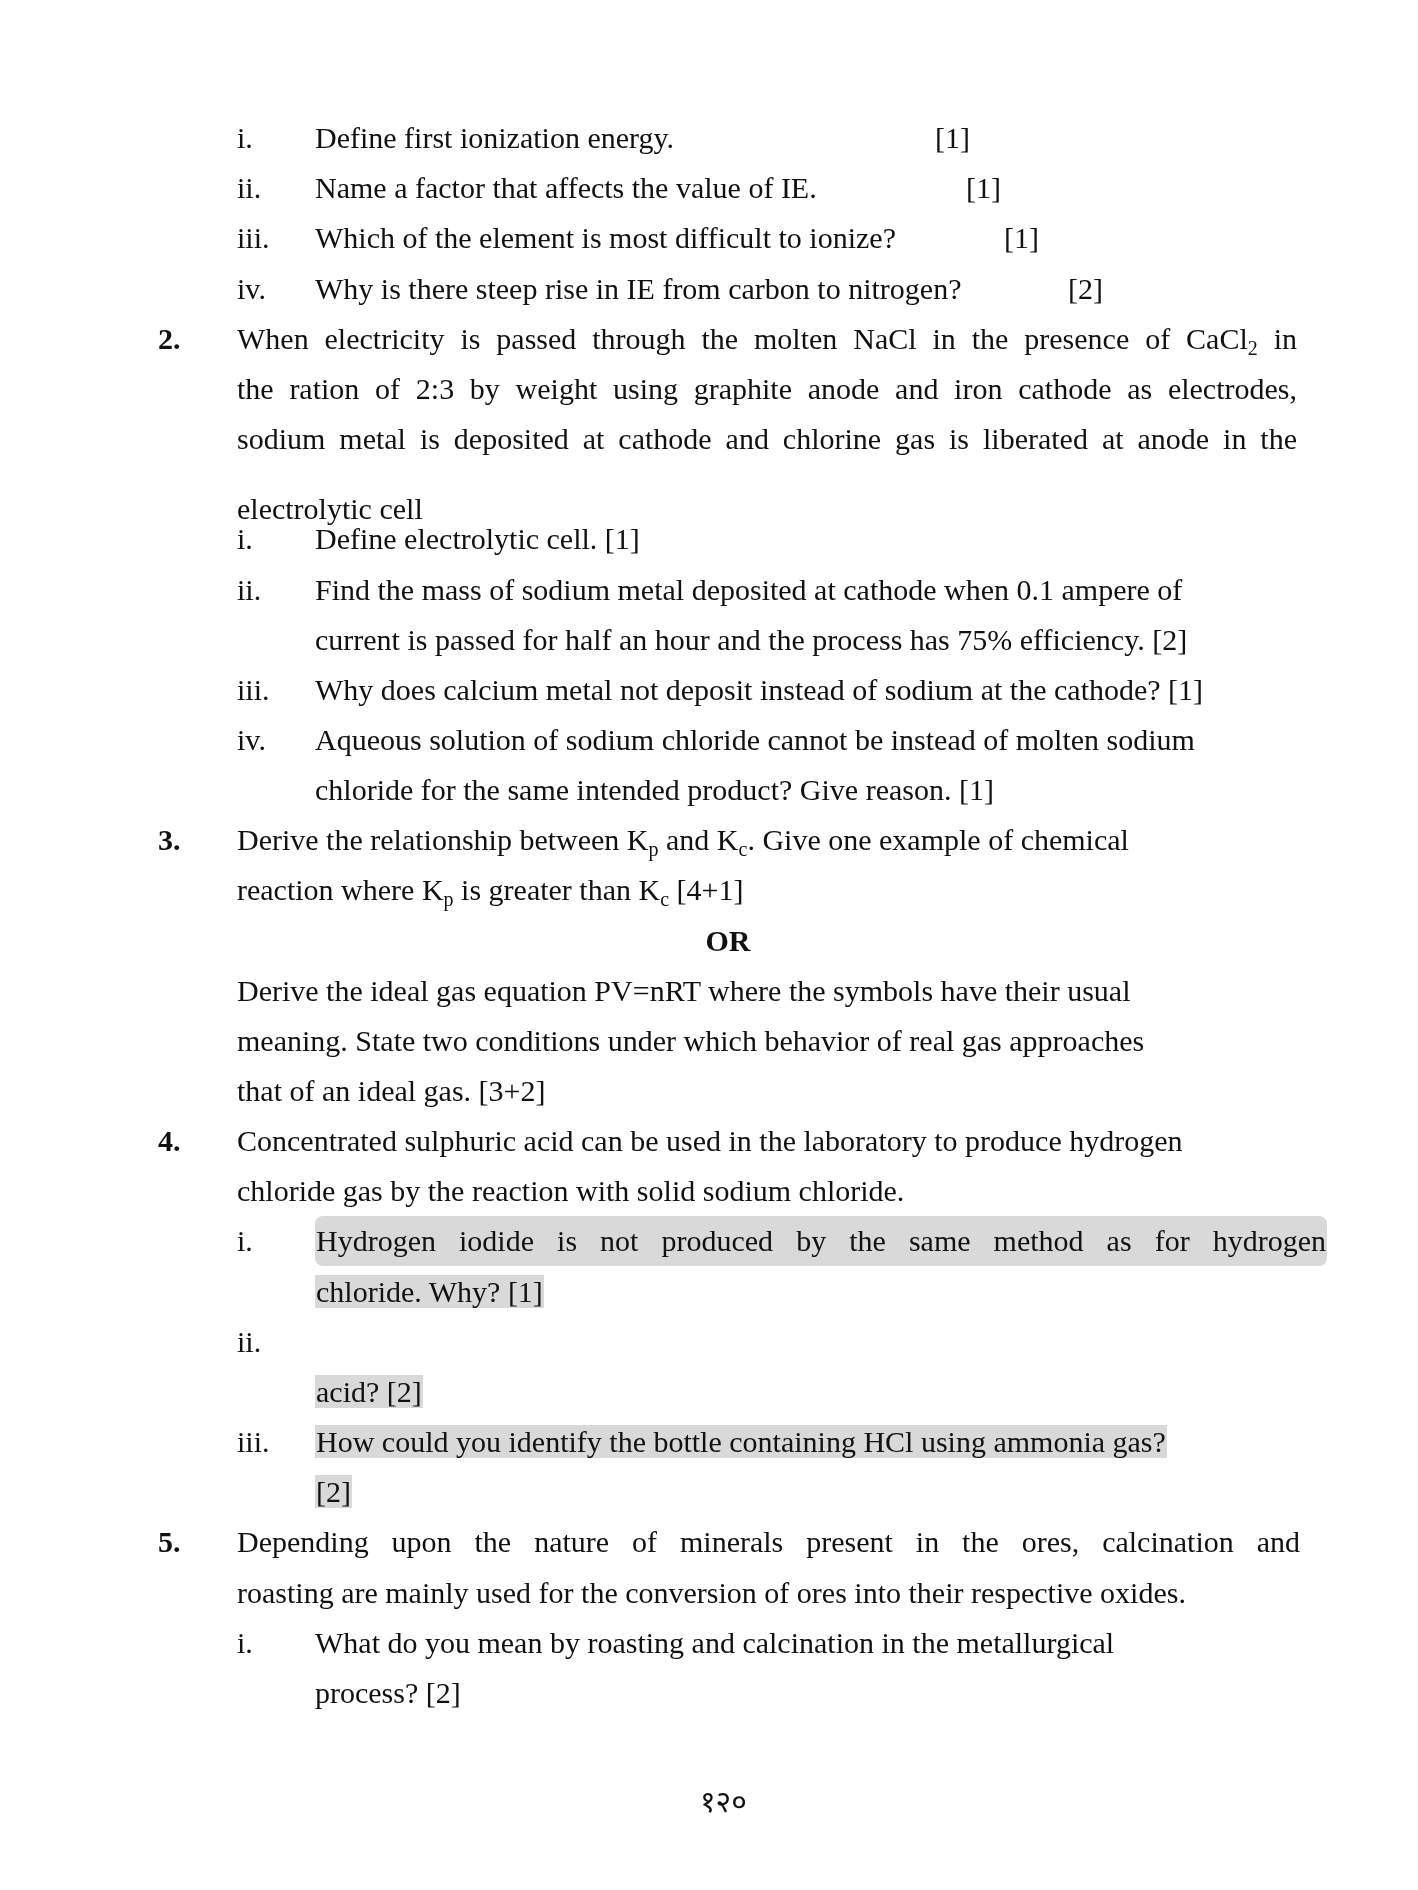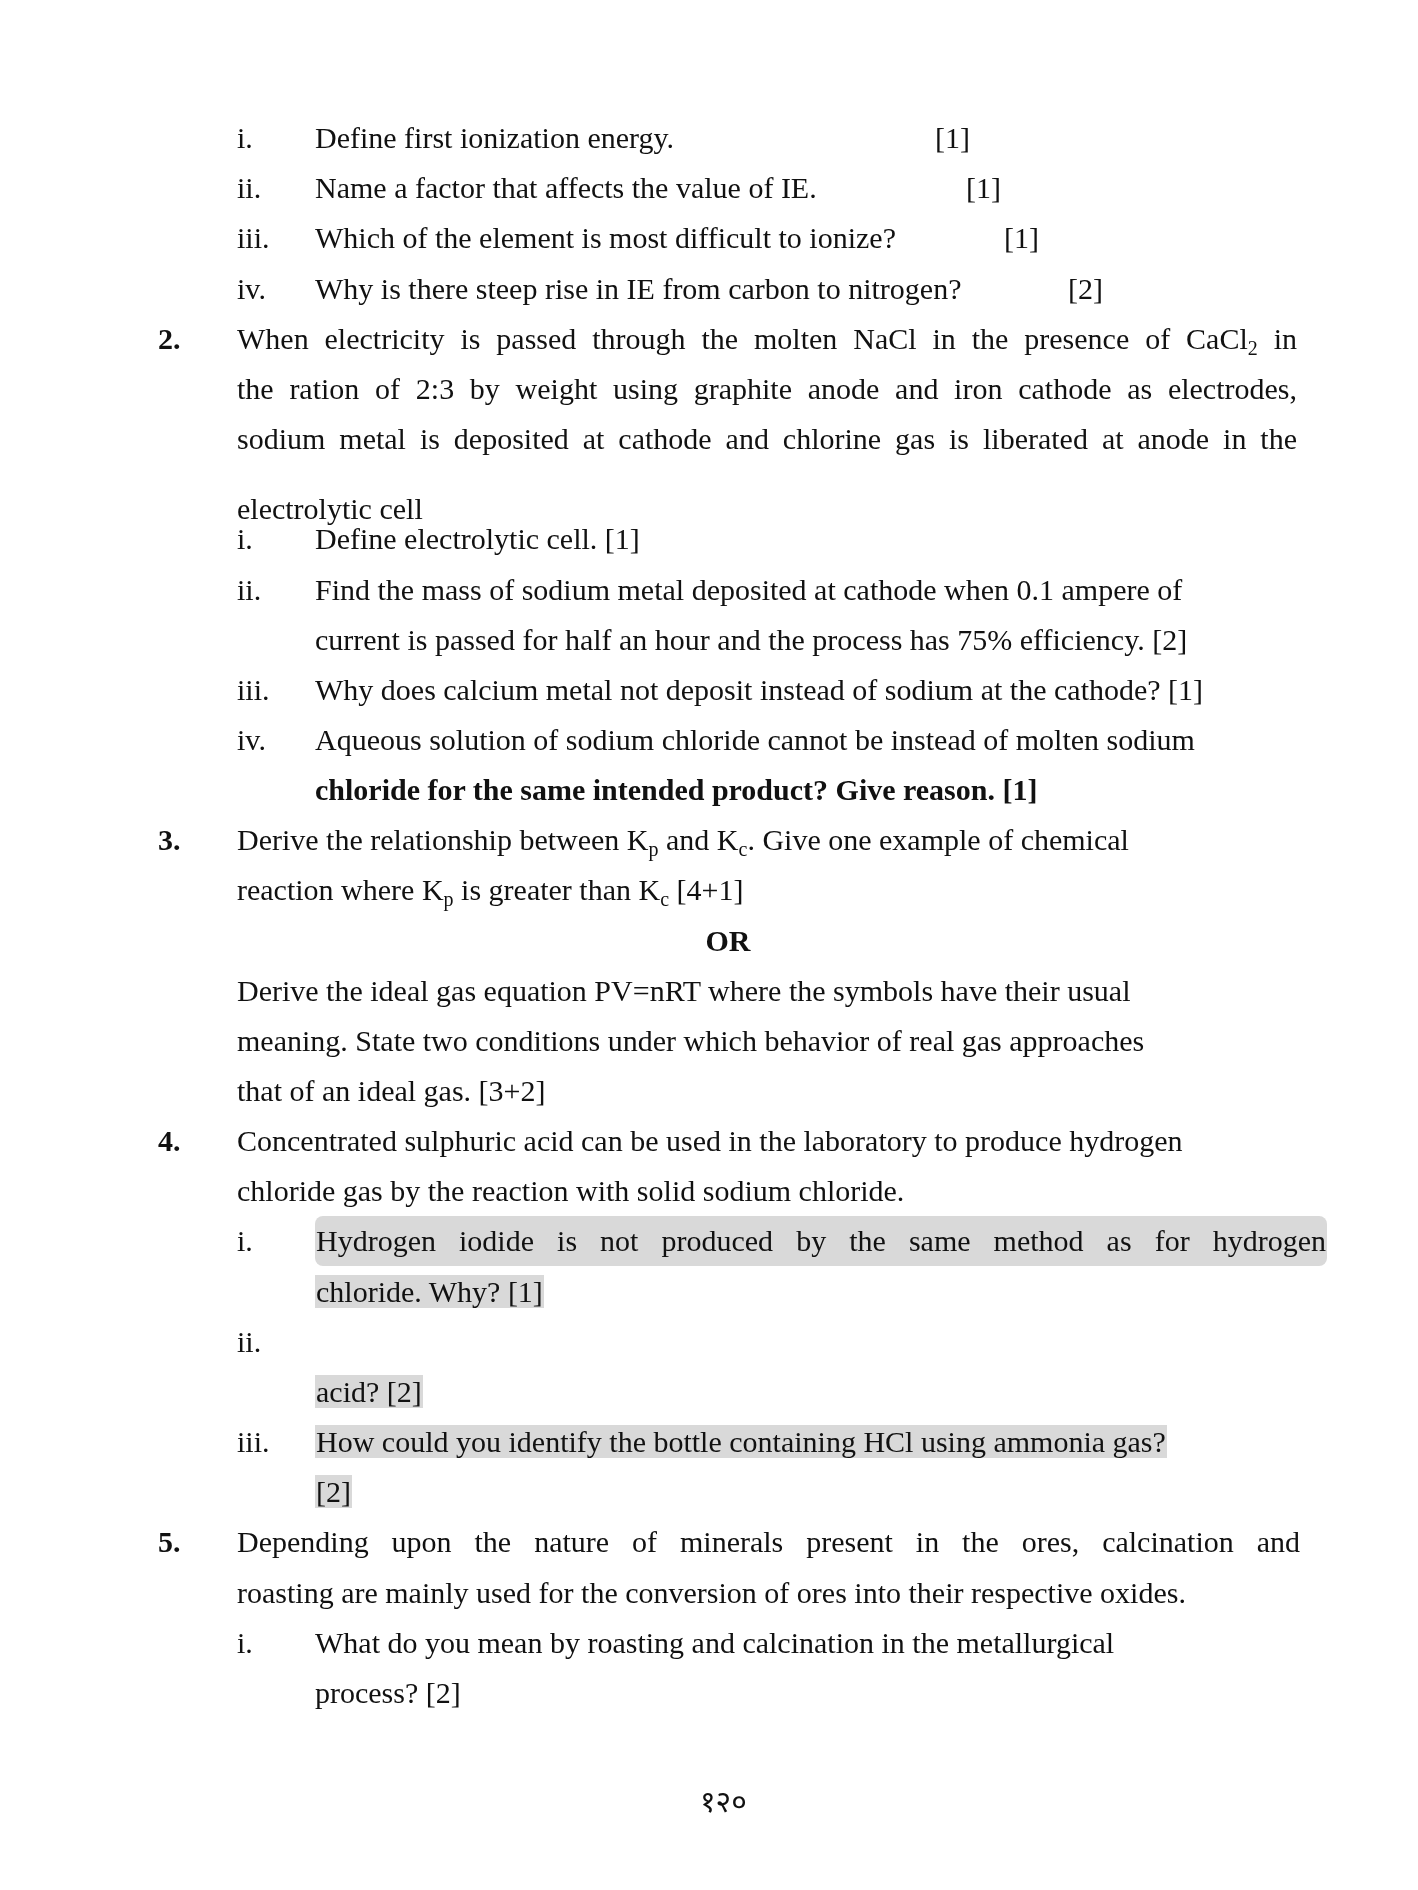--- a/index.html
+++ b/index.html
@@ -76,21 +76,21 @@
     <span class="sbody">current is passed for half an hour and the process has 75% efficiency. [2]</span>
   </div>
   <div class="line" style="top:665px; width:1418px;">
     <span class="roman">iii.</span>
     <span class="sbody">Why does calcium metal not deposit instead of sodium at the cathode? [1]</span>
   </div>
   <div class="line" style="top:715px; width:1418px;">
     <span class="roman">iv.</span>
     <span class="sbody">Aqueous solution of sodium chloride cannot be instead of molten sodium</span>
   </div>
-  <div class="line" style="top:765px; width:1418px;font-weight:bold;">
+  <div class="line" style="top:765px; width:1418px;">
     <span class="sbody">chloride for the same intended product? Give reason. [1]</span>
   </div>
 
   <div class="line" style="top:815px; width:1418px;">
     <span class="qnum">3.</span>
     <span class="qbody"><span>Derive the relationship between K</span><sub>p</sub><span> and K</span><sub>c</sub><span>. Give one example of chemical</span></span>
   </div>
   <div class="line" style="top:865px; width:1418px;">
     <span class="qbody"><span>reaction where K</span><sub>p</sub><span> is greater than K</span><sub>c</sub><span> [4+1]</span></span>
   </div>

